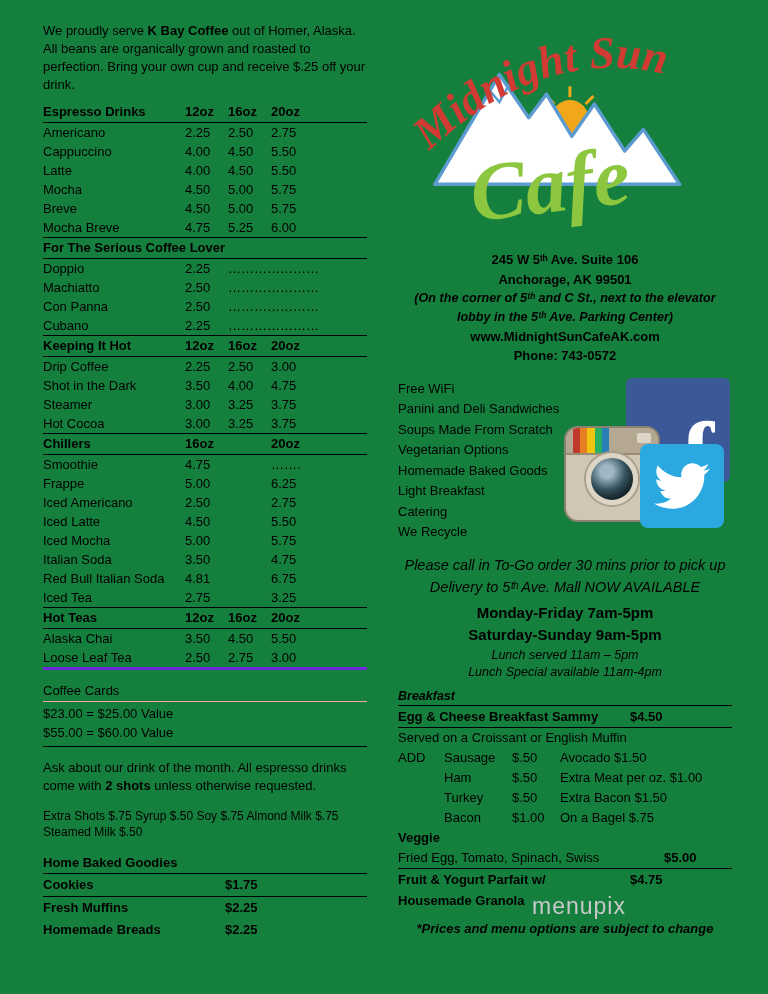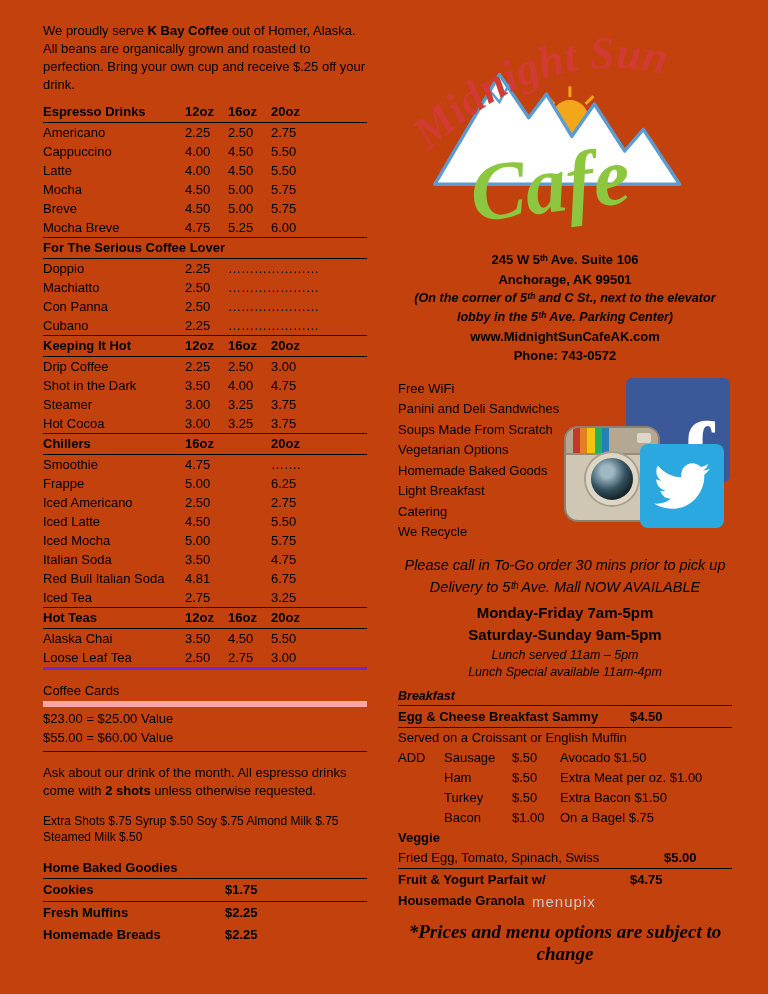--- a/index.html
+++ b/index.html
@@ -1,30 +1,30 @@
 <!DOCTYPE html>
 <html><head>
 <meta charset="utf-8">
 <style>
   html,body{margin:0;padding:0;background:#fff;}
-  .page{position:relative;width:768px;height:994px;background:#c2410c;overflow:hidden;
+  .page{position:relative;width:768px;height:994px;background:#15803d;overflow:hidden;
         font-family:"Liberation Sans","DejaVu Sans",sans-serif;color:#000;font-size:13px;}
   
   .left-col{position:absolute;left:43px;top:22px;width:324px;}
   .intro{margin:0 0 8px 0;line-height:1.38;}
   .cell{display:block;}
   .name{white-space:nowrap;}
   .c2{white-space:nowrap;overflow:visible;}
   .sec-hdr{display:grid;grid-template-columns:142px 43px 43px auto;font-weight:bold;
            border-top:1px solid #000;border-bottom:1px solid #000;padding:2px 0 3px 0;}
   .menu-section:first-of-type .sec-hdr{border-top:none;}
   .menu-section:last-of-type{border-bottom:3px solid #6d28d9;}
   .m-row{display:grid;grid-template-columns:142px 43px 43px auto;padding:2px 0;}
   .cards{margin-top:12px;}
-  .cards-title{padding:1px 0 3px 0;border-bottom:6px solid #fca5a5;}
+  .cards-title{padding:1px 0 3px 0;border-bottom:1px solid #fca5a5;}
   .cards-body{border-bottom:1px solid #000;padding:2px 0 4px 0;}
   .cards-line{padding:2px 0;}
   .note-para{margin-top:12px;line-height:1.4;}
   .extras{font-weight:normal;font-size:12px;line-height:1.35;margin-top:6px;}
   .baked{margin-top:14px;}
   .baked-title{font-weight:bold;padding-bottom:3px;border-bottom:1px solid #000;}
   .baked-row{display:grid;grid-template-columns:182px auto;font-weight:bold;padding:3.5px 0;}
   .baked-row:first-of-type{border-bottom:1px solid #000;}
   
   .right-col{position:absolute;left:398px;top:6px;width:334px;}
@@ -62,23 +62,23 @@
   .b{font-weight:bold;}
   .egg-row{border-bottom:1px solid #000;}
   .bfast-sub{padding:2px 0;}
   .add-block{display:flex;}
   .add-label{width:46px;font-weight:normal;padding-top:2.5px;}
   .add-rows{flex:1;}
   .add-row{display:grid;grid-template-columns:68px 48px auto;padding:2.5px 0;}
   .veggie-label{font-weight:bold;padding:2.5px 0;}
   .fried-row{border-bottom:1px solid #000;gap:34px;}
   .parfait{position:relative;}
-  .watermark{position:absolute;left:134px;top:24px;color:#c9c9c9;font-size:15px;
+  .watermark{position:absolute;left:134px;top:24px;color:#c9c9c9;font-size:23px;
              letter-spacing:1px;}
-  .disclaimer{font-weight:bold;font-style:italic;text-align:center;margin-top:10px;font-size:19px;font-family:Liberation Serif, serif;}
+  .disclaimer{font-weight:bold;font-style:italic;text-align:center;margin-top:10px;font-size:13px;}
 </style>
 </head>
 <body>
 
 <div class="page">
 
   <div class="left-col">
 
     <p class="intro"><span>We proudly serve </span><b>K Bay Coffee</b><span> out of Homer, Alaska. All beans are organically grown and roasted to perfection. Bring your own cup and receive $.25 off your drink.</span></p>
 

